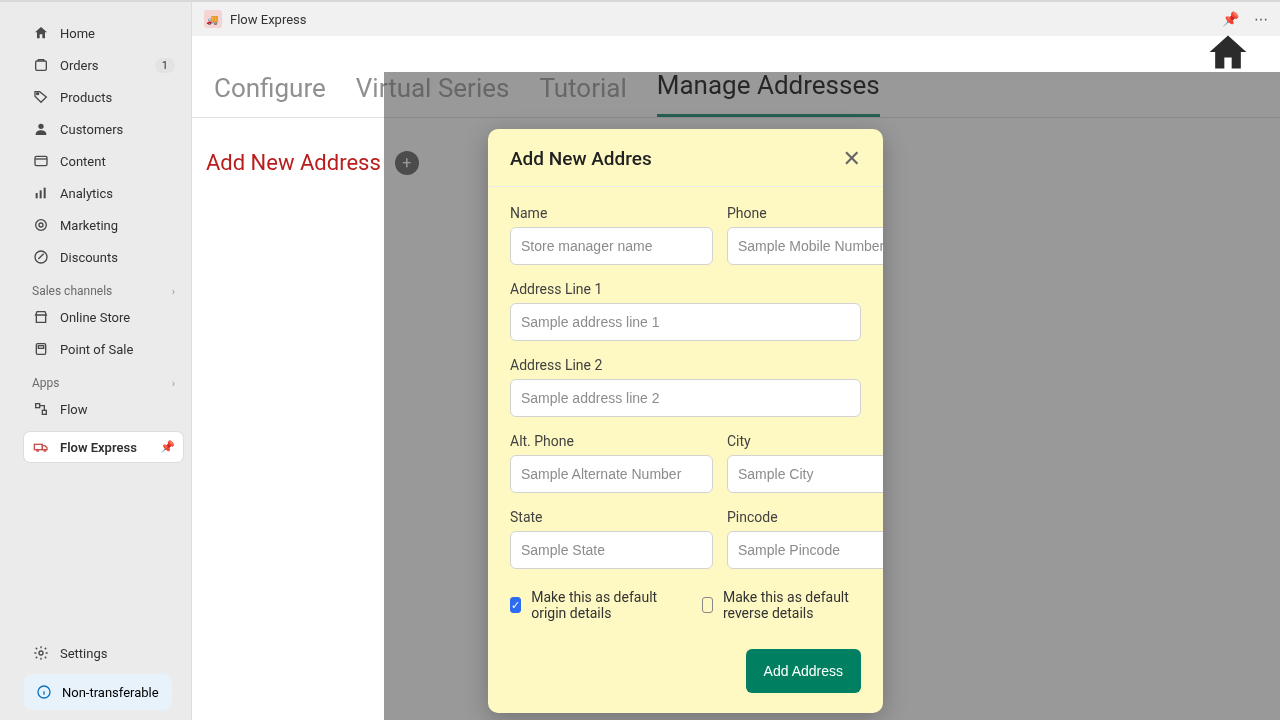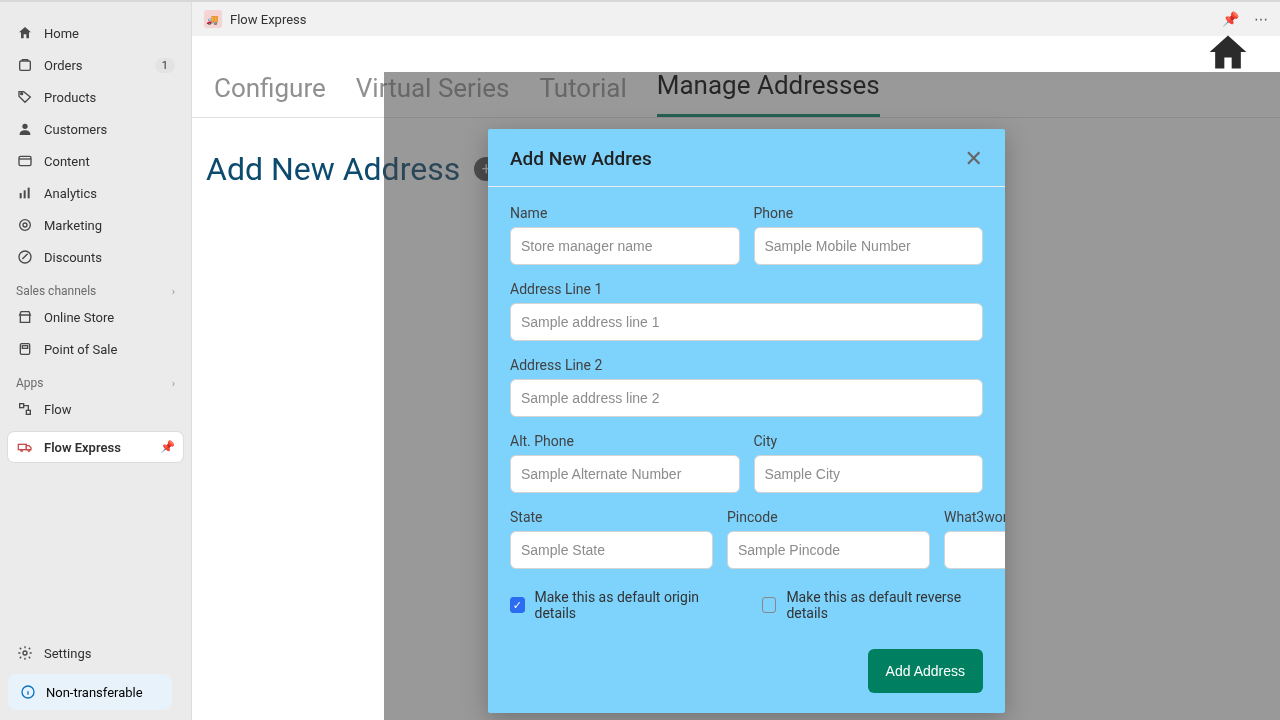--- a/index.html
+++ b/index.html
@@ -1,19 +1,19 @@
 <!DOCTYPE html>
 <html><head>
 <meta charset="utf-8">
 <style>
   * { box-sizing: border-box; margin: 0; padding: 0; }
   body { font-family: -apple-system, BlinkMacSystemFont, "Segoe UI", Roboto, sans-serif; width: 1280px; height: 720px; overflow: hidden; background: #f1f1f1; position: relative; }
   
   
-  .sidebar { position: absolute; left: 0; top: 2px; width: 192px; height: 718px; background: #ebebeb; border-right: 1px solid #ddd; padding: 16px 8px 8px 8px; display: flex; flex-direction: column; }
+  .sidebar { position: absolute; left: 0; top: 2px; width: 192px; height: 718px; background: #ebebeb; border-right: 1px solid #ddd; padding: 16px 8px 8px 24px; display: flex; flex-direction: column; }
   .nav-item { display: flex; align-items: center; padding: 6px 8px; border-radius: 6px; font-size: 13px; color: #303030; cursor: pointer; position: relative; margin-bottom: 2px; }
   .nav-item .icon { width: 18px; height: 18px; margin-right: 10px; display: inline-flex; align-items: center; justify-content: center; color: #4a4a4a; }
   .nav-item .badge { position: absolute; right: 8px; background: #e3e3e3; border-radius: 8px; padding: 1px 7px; font-size: 11px; color: #333; }
   .nav-section { font-size: 12px; color: #6b6b6b; padding: 10px 8px 4px 8px; display: flex; justify-content: space-between; align-items: center; }
   .nav-section .chev { color: #999; font-size: 11px; }
   .nav-item.active { background: #fff; font-weight: 600; box-shadow: 0 0 0 1px #ddd; }
   .nav-item .pin { position: absolute; right: 8px; color: #777; font-size: 12px; }
   .sidebar-bottom { margin-top: auto; }
   .non-transfer { display: flex; align-items: center; padding: 10px 12px; background: #e8f2fb; border-radius: 8px; font-size: 13px; color: #000000; margin: 6px 11px 2px 0; }
   .non-transfer .icon { margin-right: 10px; display: inline-flex; }
@@ -25,27 +25,27 @@
   .topbar .right { margin-left: auto; display: flex; gap: 14px; color: #555; }
   .topbar .right span { cursor: pointer; font-size: 14px; }
 
   
   .main { position: absolute; left: 192px; right: 0; top: 36px; bottom: 0; background: #fff; }
   .tabs { display: flex; gap: 30px; padding: 12px 22px 0 22px; border-bottom: 1px solid #e0e0e0; align-items: flex-end; position: relative; }
   .tab { font-size: 26px; color: #909090; padding-bottom: 14px; cursor: pointer; margin-top: 22px; }
   .tab.active { color: #000000; border-bottom: 3px solid #008060; }
   .home-icon-big { position: absolute; right: 30px; top: -6px; color: #2b2b2b; font-size: 40px; }
   .page-header { display: flex; align-items: center; gap: 14px; padding: 32px 0 0 14px; }
-  .page-header h2 { font-size: 32px; font-weight: 400; color: #0c4a6e; }
+  .page-header h2 { font-size: 22px; font-weight: 400; color: #b91c1c; }
   .plus-circle { width: 24px; height: 24px; border-radius: 50%; background: #555; color: #fff; display: inline-flex; align-items: center; justify-content: center; font-size: 16px; cursor: pointer; line-height: 1; }
 
   
   .overlay { position: absolute; inset: 0; background: rgba(70,70,70,0.55); z-index: 20; }
   .overlay-main { left: 192px; top: 36px; }
-  .modal { position: absolute; left: 488px; top: 129px; width: 517px; background: #7dd3fc; border-radius: 2px; z-index: 30; box-shadow: 0 6px 24px rgba(0,0,0,0.25); overflow: hidden; }
+  .modal { position: absolute; left: 488px; top: 129px; width: 395px; background: #fef9c3; border-radius: 10px; z-index: 30; box-shadow: 0 6px 24px rgba(0,0,0,0.25); overflow: hidden; }
   .modal-header { display: flex; align-items: center; justify-content: space-between; padding: 18px 22px 16px 22px; border-bottom: 1px solid #ececec; }
   .modal-header h3 { font-size: 19px; font-weight: 500; color: #222; }
   .close-btn { font-size: 22px; color: #666; cursor: pointer; line-height: 1; }
   .modal-body { padding: 18px 22px 4px 22px; }
   .row { display: flex; gap: 14px; margin-bottom: 16px; }
   .field { display: flex; flex-direction: column; flex: 1; }
   .field label { font-size: 14px; color: #424242; margin-bottom: 6px; }
   .field input { height: 38px; border: 1px solid #d3d3d3; border-radius: 6px; padding: 0 10px; font-size: 14px; color: #333; }
   .field input::placeholder { color: #8c8c8c; }
   .checks-row { display: flex; gap: 40px; padding: 4px 0 18px 0; }

